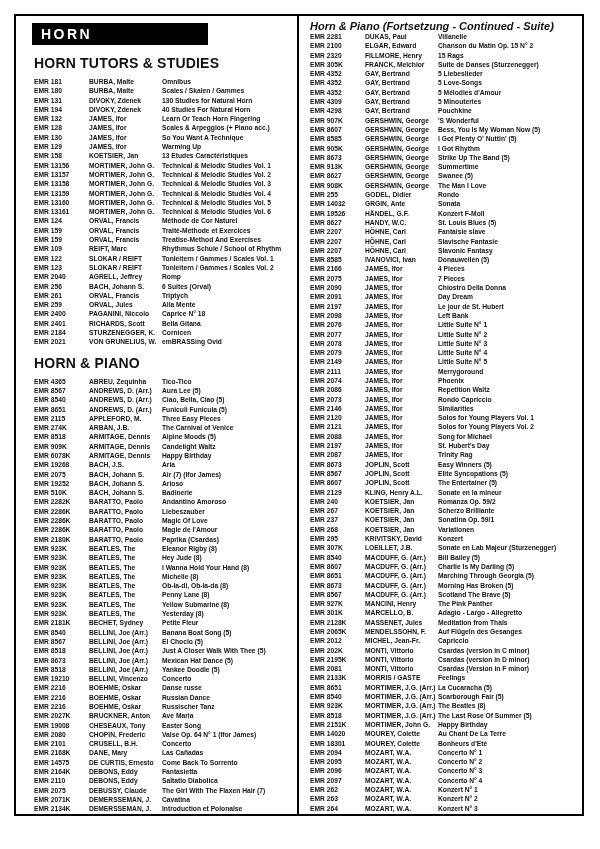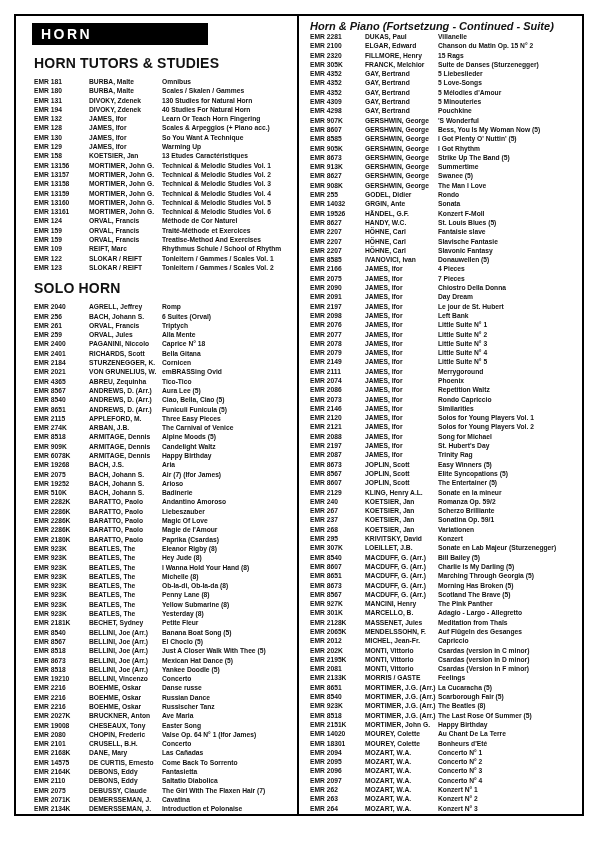--- a/index.html
+++ b/index.html
@@ -130,21 +130,20 @@
           <div class="row">
             <span>EMR 122</span>
             <span>SLOKAR / REIFT</span>
             <span>Tonleitern / Gammes / Scales Vol. 1</span>
           </div>
           <div class="row">
             <span>EMR 123</span>
             <span>SLOKAR / REIFT</span>
             <span>Tonleitern / Gammes / Scales Vol. 2</span>
           </div>
-          <div class="sec-heading">SOLO HORN</div>
           <div class="row">
             <span>EMR 2040</span>
             <span>AGRELL, Jeffrey</span>
             <span>Romp</span>
           </div>
           <div class="row">
             <span>EMR 256</span>
             <span>BACH, Johann S.</span>
             <span>6 Suites (Orval)</span>
           </div>
@@ -171,20 +170,21 @@
           <div class="row">
             <span>EMR 2184</span>
             <span>STURZENEGGER, K.</span>
             <span>Cornicen</span>
           </div>
           <div class="row">
             <span>EMR 2021</span>
             <span>VON GRUNELIUS, W.</span>
             <span>emBRASSing Ovid</span>
           </div>
+          <div class="sec-heading">HORN &amp; PIANO</div>
           <div class="row">
             <span>EMR 4365</span>
             <span>ABREU, Zequinha</span>
             <span>Tico-Tico</span>
           </div>
           <div class="row">
             <span>EMR 8567</span>
             <span>ANDREWS, D. (Arr.)</span>
             <span>Aura Lee (5)</span>
           </div>

